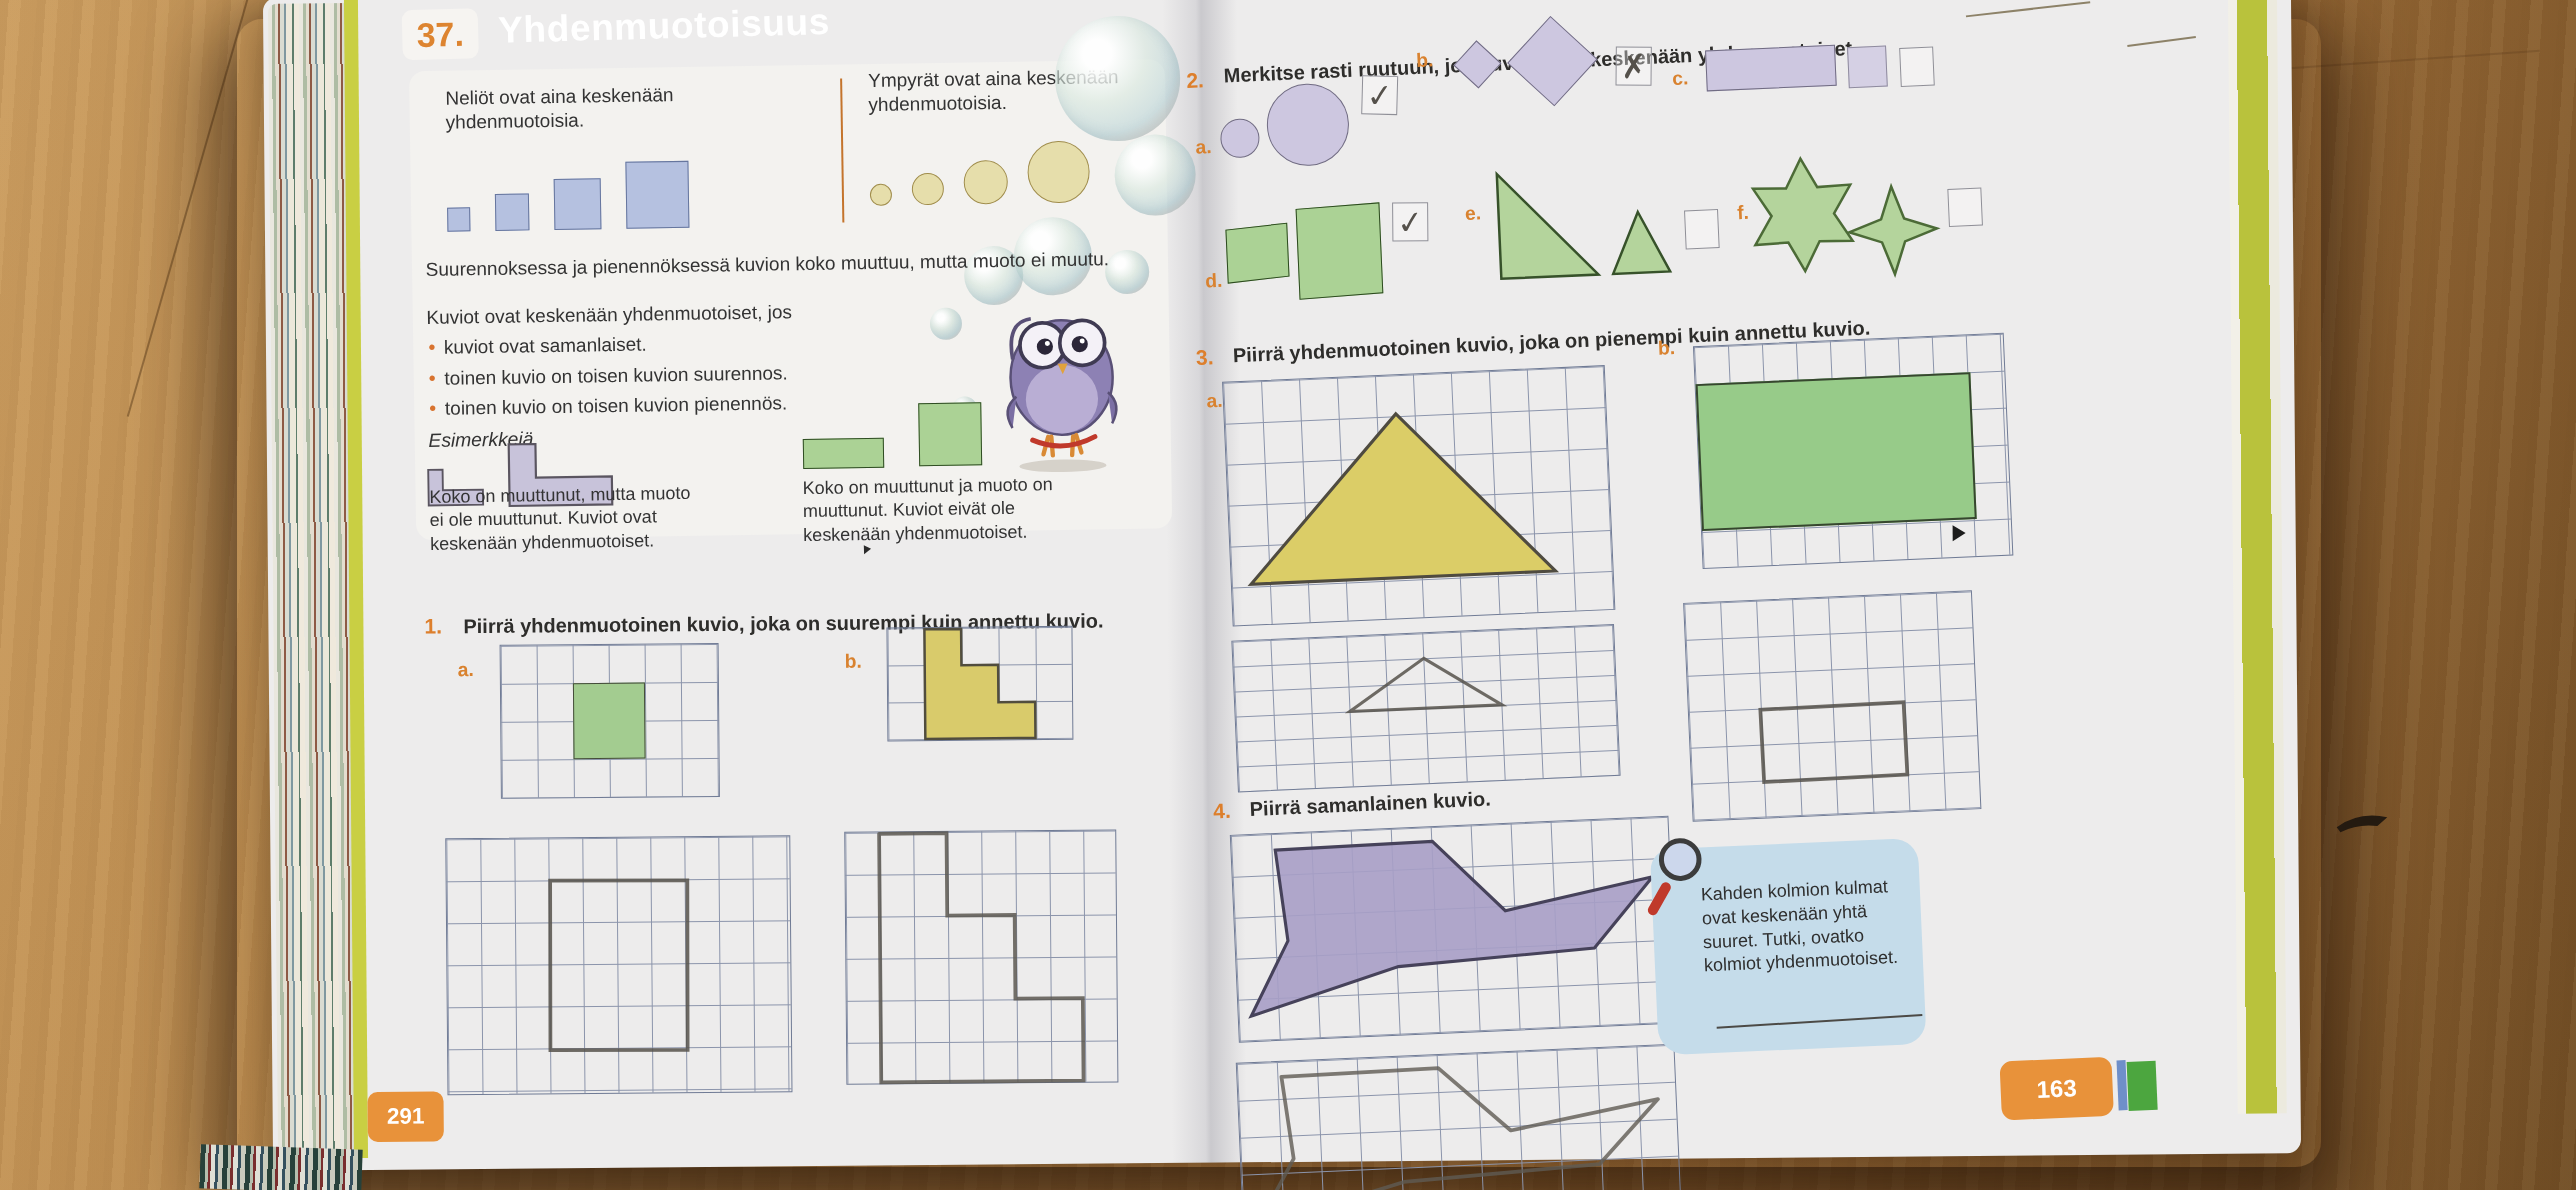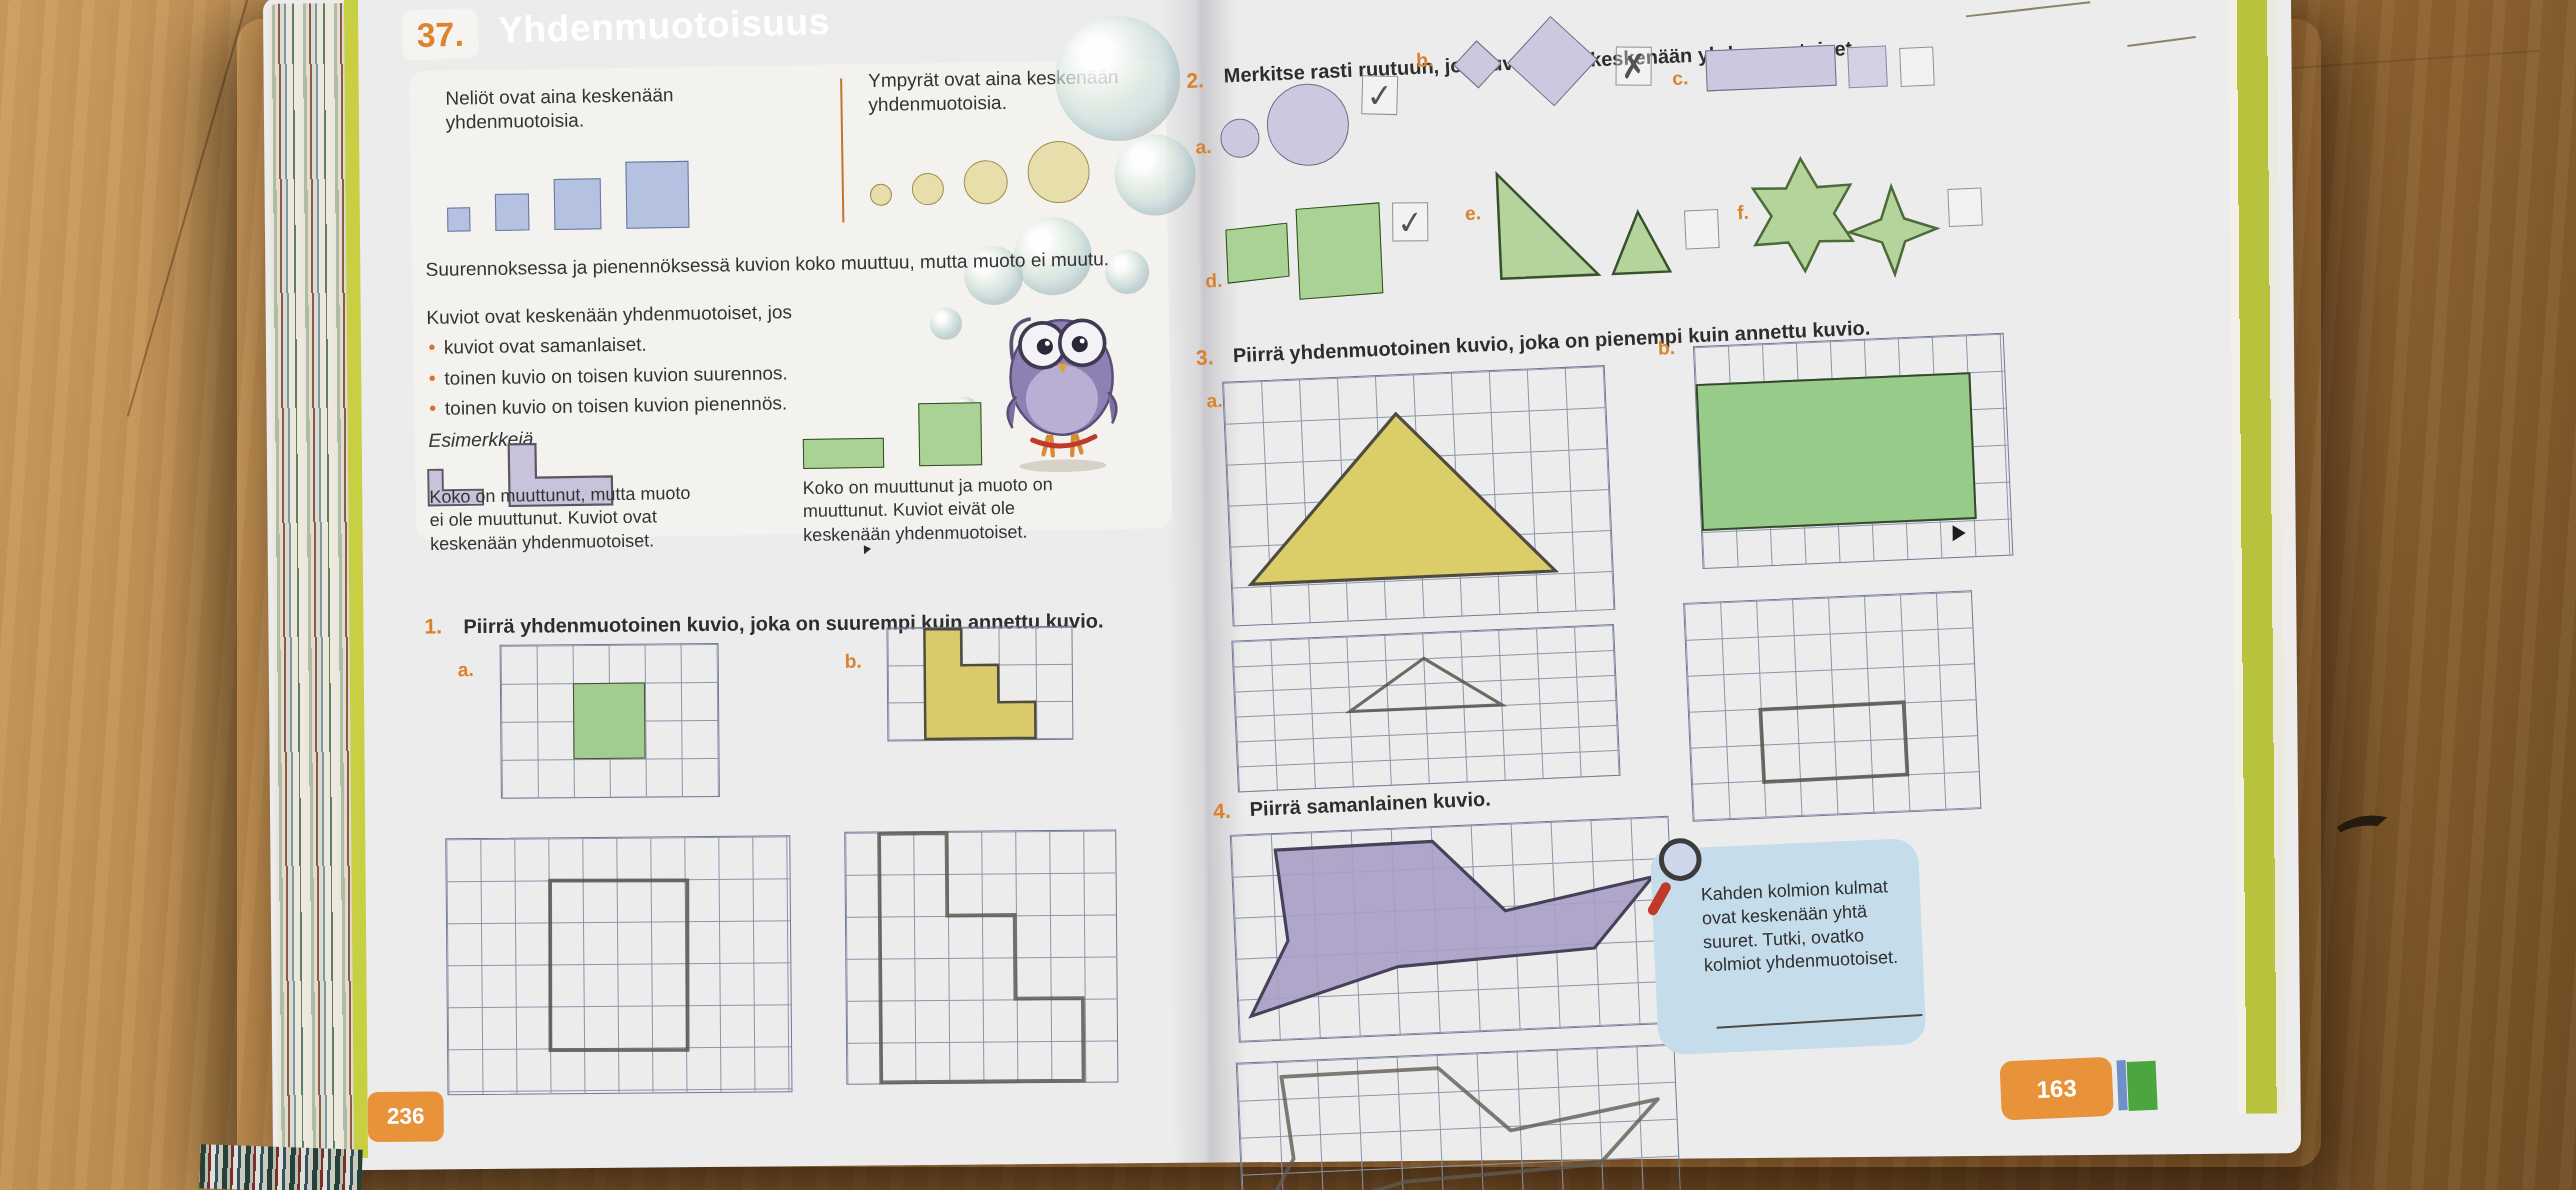--- a/index.html
+++ b/index.html
@@ -176,21 +176,21 @@
           <rect x="165" y="68" width="220" height="272" fill="none" stroke="#56524b" stroke-width="6" opacity=".85" transform="rotate(.4 275 204)"></rect>
         </svg>
       </div>
       <div class="grid" style="left:479px;top:839px;width:270px;height:251px;background-size:34px 42px;">
         <svg width="270" height="251" viewBox="0 0 432 402" style="left:0;top:0;">
           <polyline points="54,2 162,2 162,134 270,134 270,268 378,268 378,400 54,400 54,2" fill="none" stroke="#5c5851" stroke-width="6" opacity=".85" stroke-linecap="round"></polyline>
         </svg>
       </div>
 
       <div class="page-tab" style="left:0px;top:1095px;width:76px;height:50px;font-size:22.5px;">
-        <span>236</span>
+        <span>291</span>
       </div>
     </div>
 
     <div class="page page-right">
       <div class="rp-content">
 
         <div class="dash" style="left:789px;top:36px;width:125px;transform:rotate(-4deg);"></div>
         <div class="dash" style="left:949px;top:74px;width:69px;transform:rotate(-5deg);"></div>
 
         <span class="exercise-num" style="position:absolute;left:7.5px;top:60px;">2.</span>

